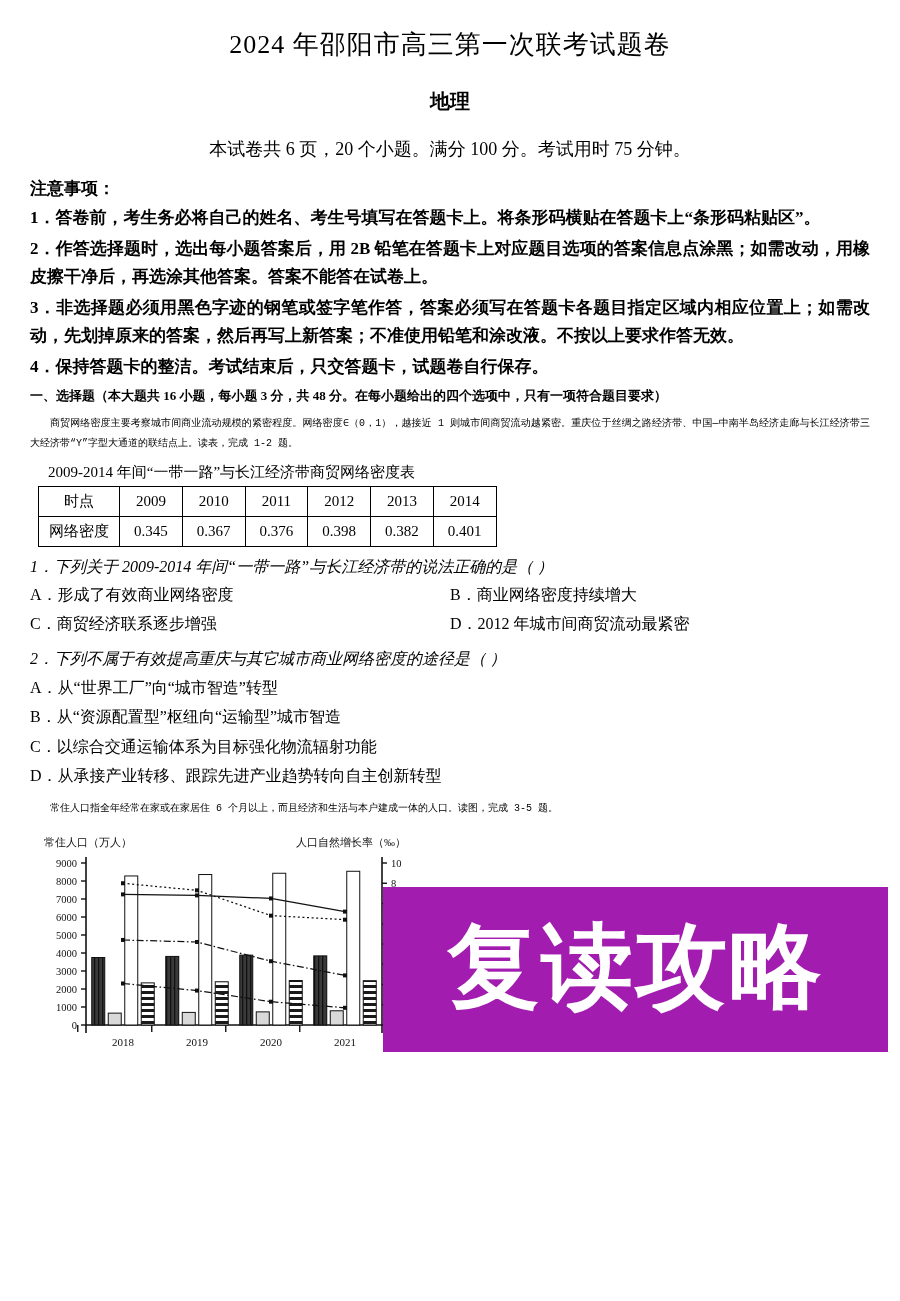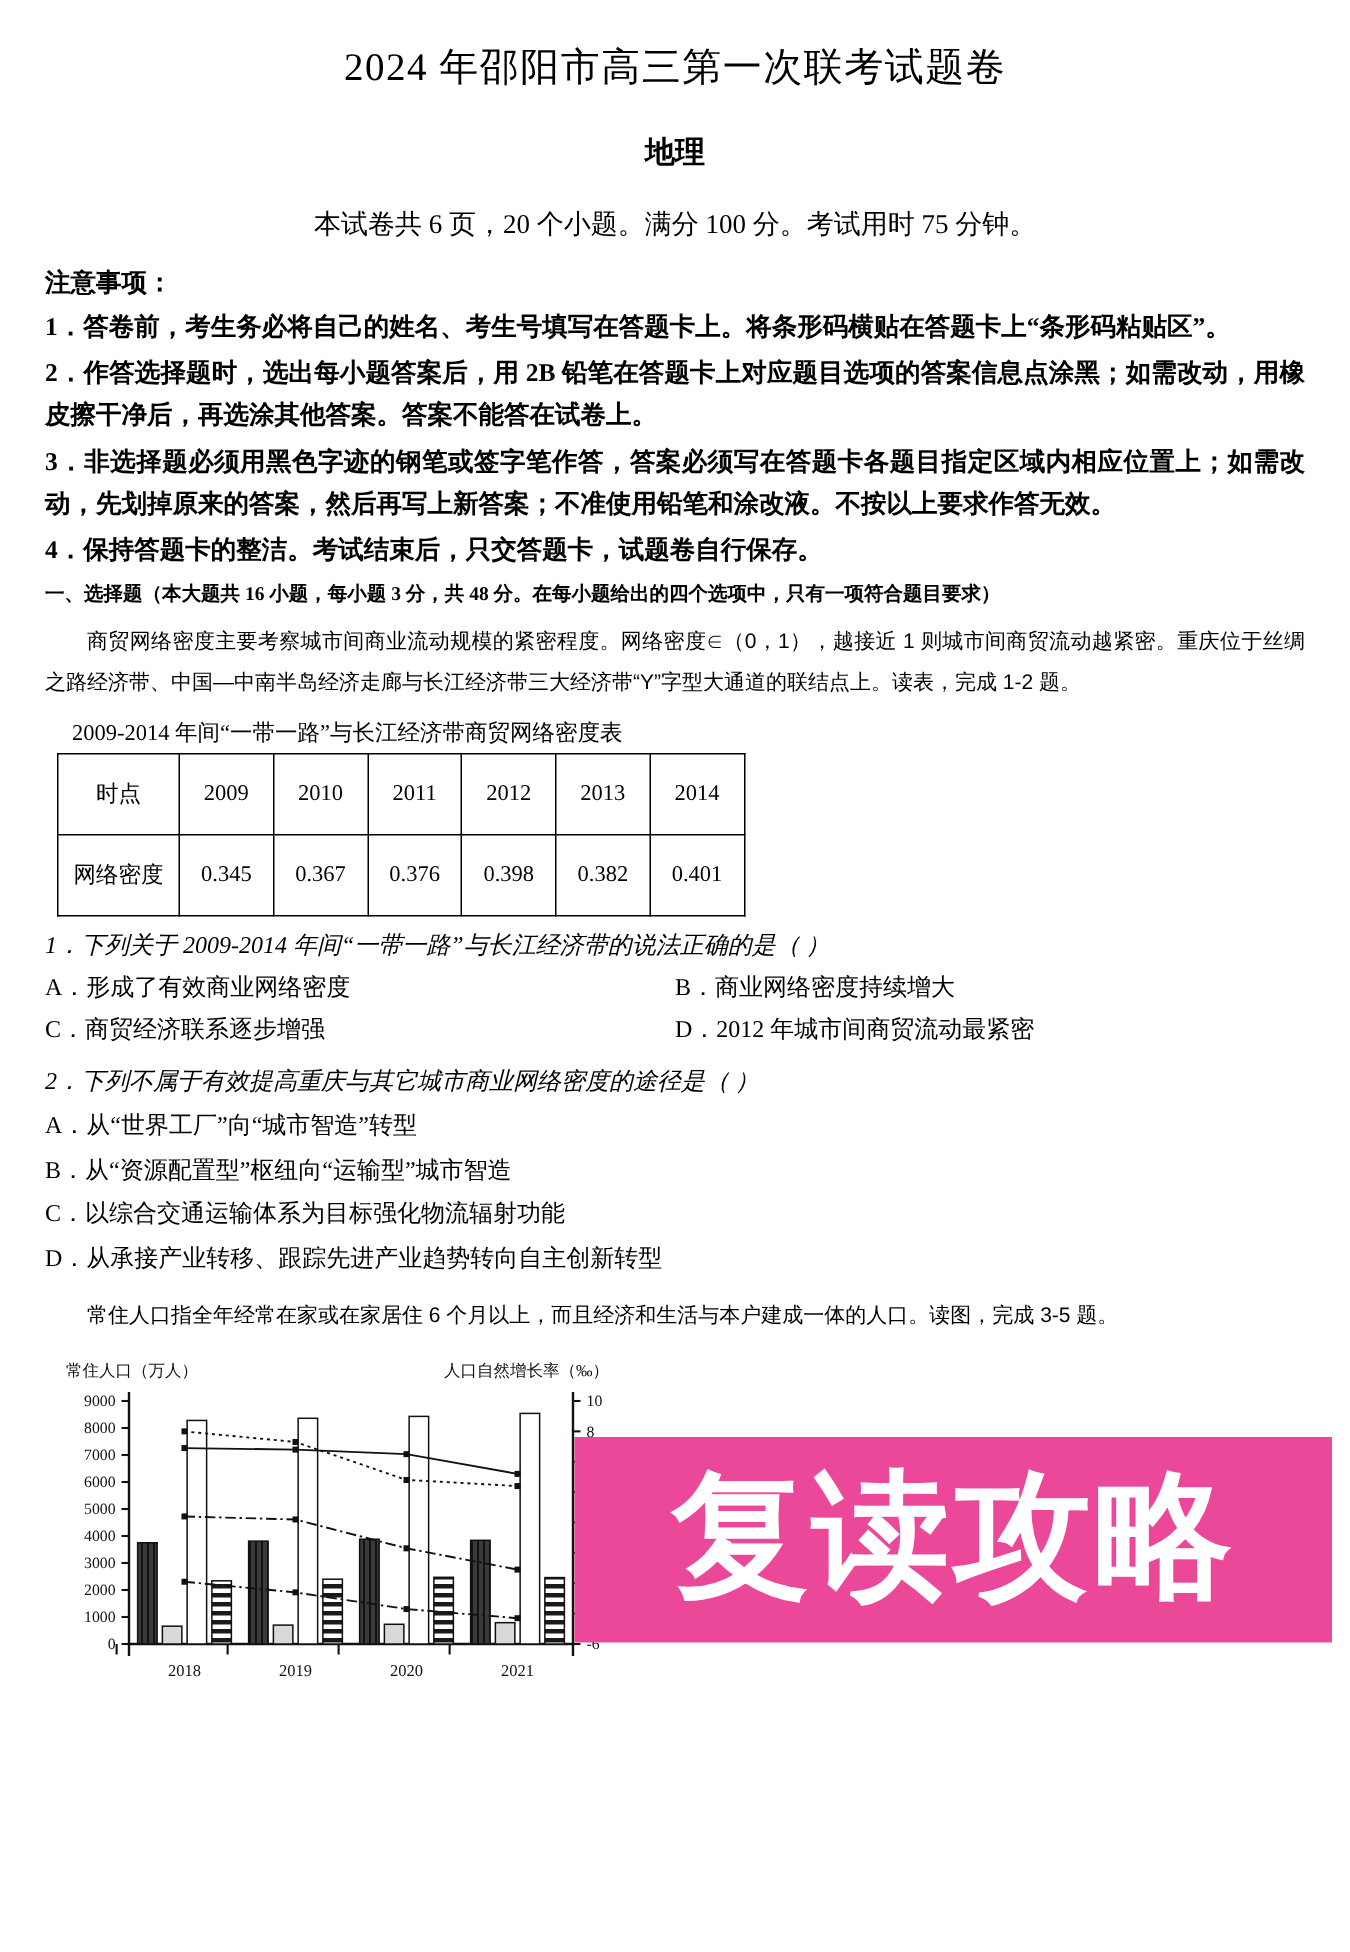--- a/index.html
+++ b/index.html
@@ -61,47 +61,47 @@
   .section-head {
     font-weight: bold;
     font-size: 13px;
     line-height: 1.62;
     margin: 4px 0 0 0;
     text-align: justify;
   }
 
   
   .passage {
-    font-size: 14px;
+    font-size: 10px;
     line-height: 1.95;
     text-indent: 2em;
     text-align: justify;
     margin: 8px 0 0 0;
-    font-family: Liberation Sans, sans-serif;
+    font-family: Liberation Mono, monospace;
   }
 
   
   .table-caption {
     font-size: 15px;
     margin: 10px 0 4px 18px;
   }
   table.data-table {
     border-collapse: collapse;
     margin-left: 8px;
     font-size: 15px;
   }
   table.data-table td {
     border: 1px solid #000;
     text-align: center;
     padding: 5px 14px;
     white-space: nowrap;
     font-family: "Liberation Serif", "DejaVu Serif", serif;
   }
   table.data-table td.rowhead {
-    padding: 17px 10px;
+    padding: 5px 10px;
   }
 
   
   .q-stem {
     font-size: 16px;
     line-height: 1.75;
     margin: 6px 0 0 0;
     font-style: italic;
   }
   .opt-row {
@@ -126,22 +126,22 @@
     width: 840px;
     height: 230px;
   }
   .chart-svg { display: block; }
 
   .watermark {
     position: absolute;
     left: 353px;
     top: 58px;
     width: 505px;
-    height: 137px;
-    background: #ec4899;
+    height: 165px;
+    background: #a21caf;
     display: flex;
     align-items: center;
     justify-content: center;
     text-align: center;
   }
   .watermark-text {
     color: #ffffff;
     font-family: "DejaVu Sans", "Liberation Sans", sans-serif;
     font-weight: bold;
     font-size: 92px;

